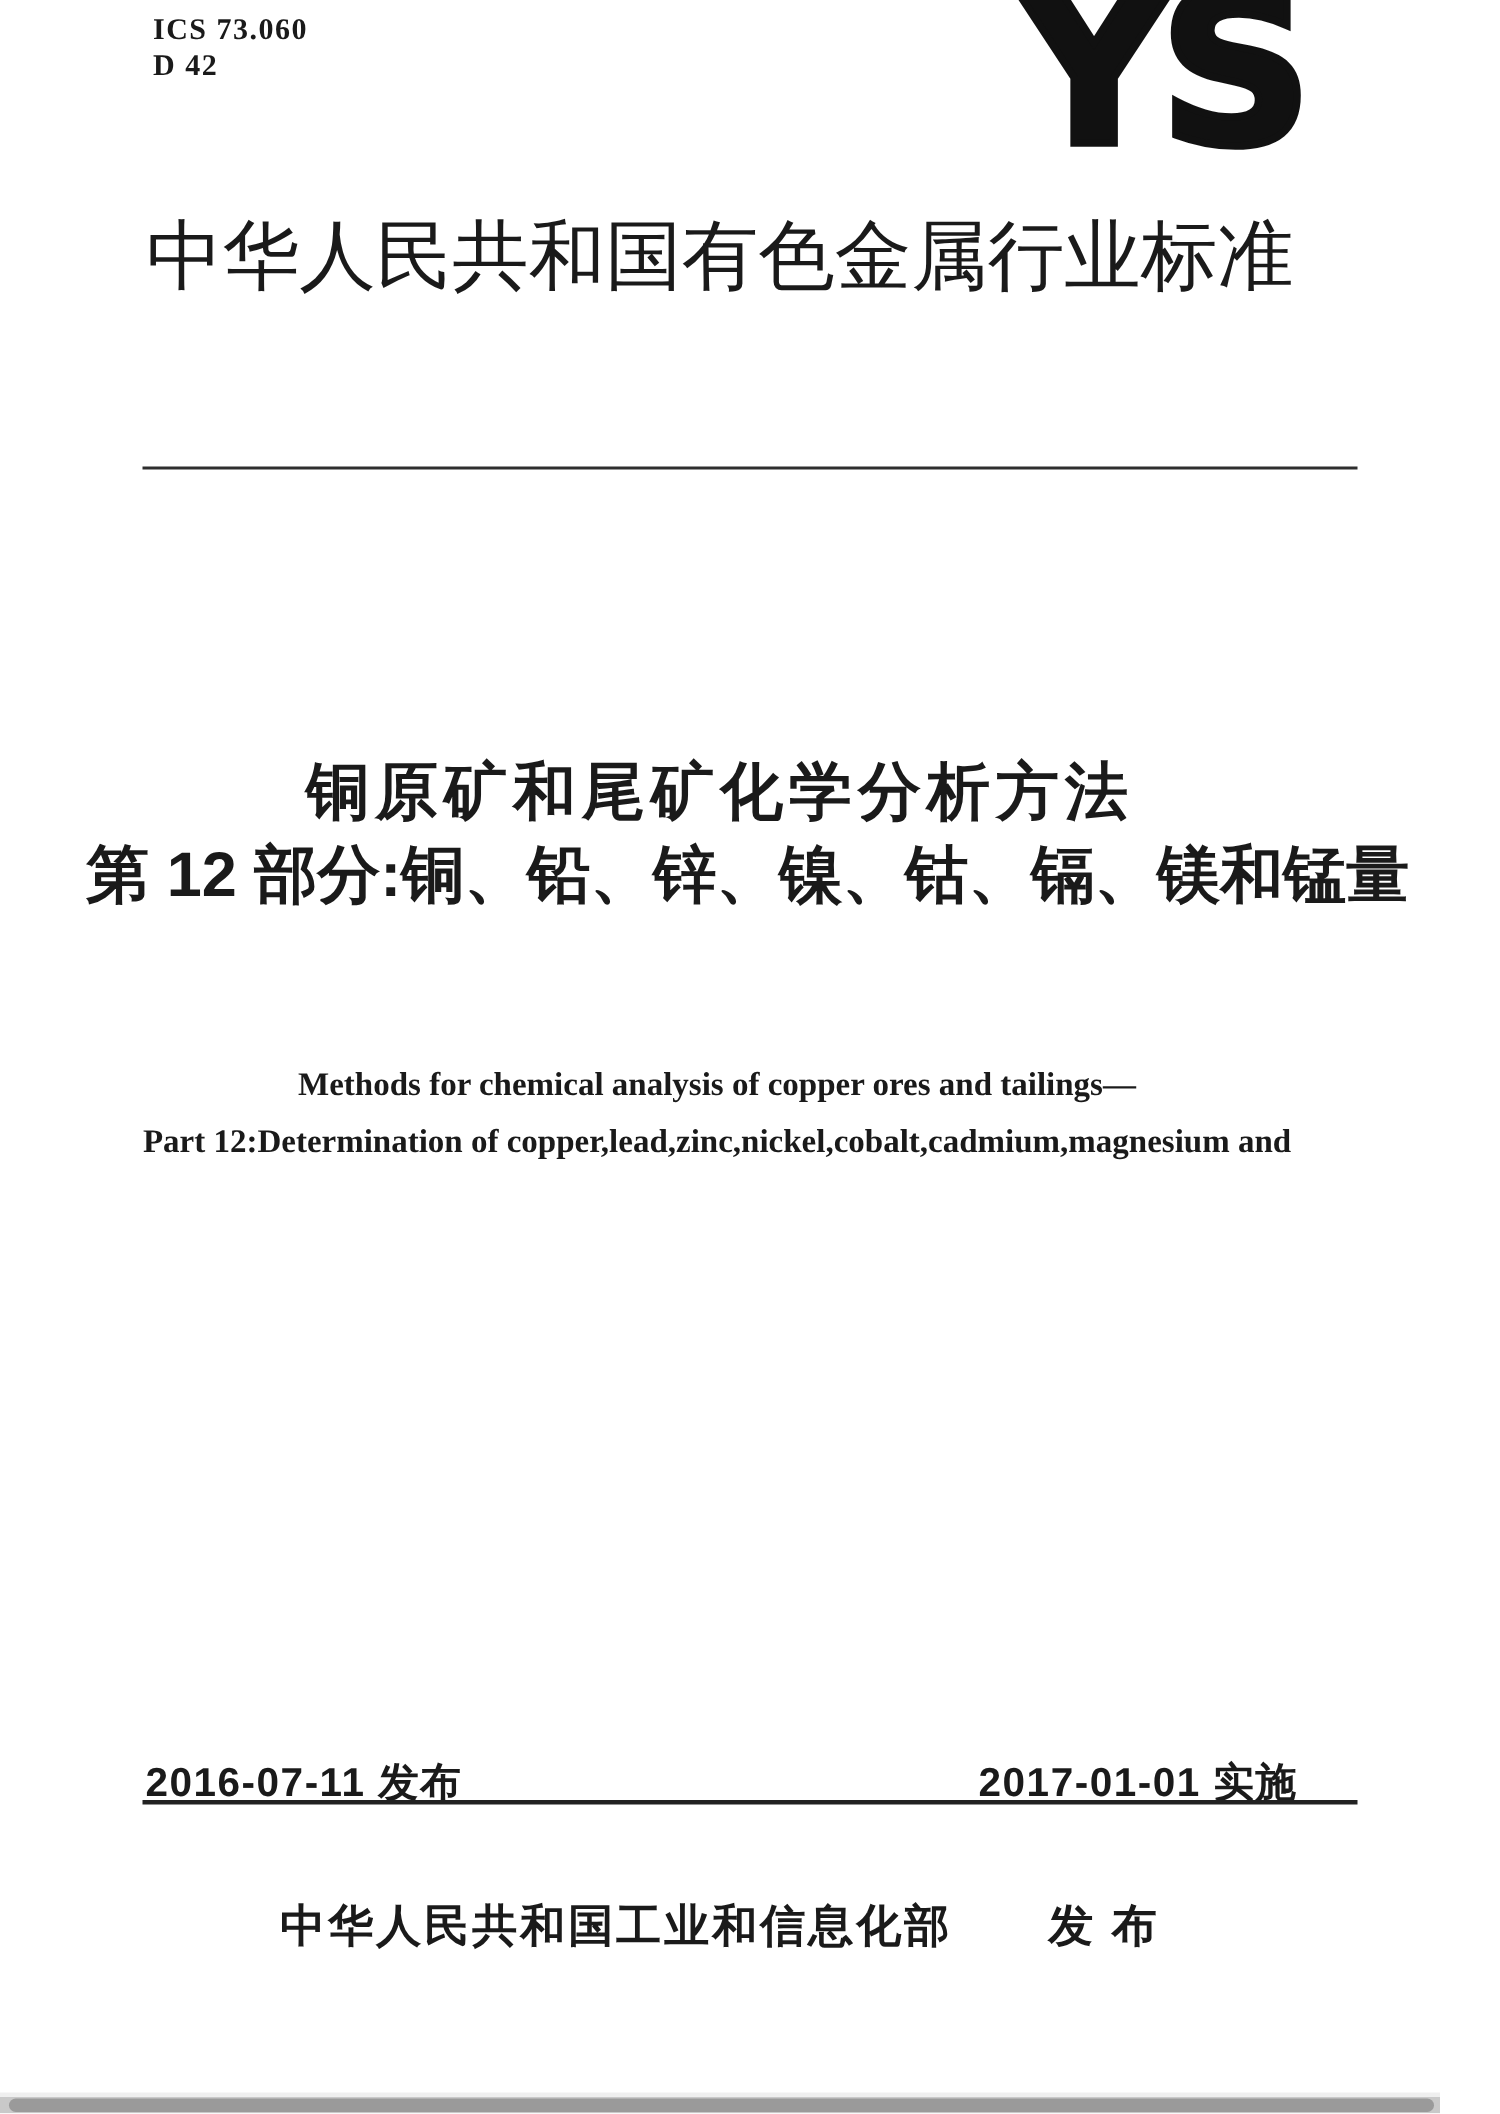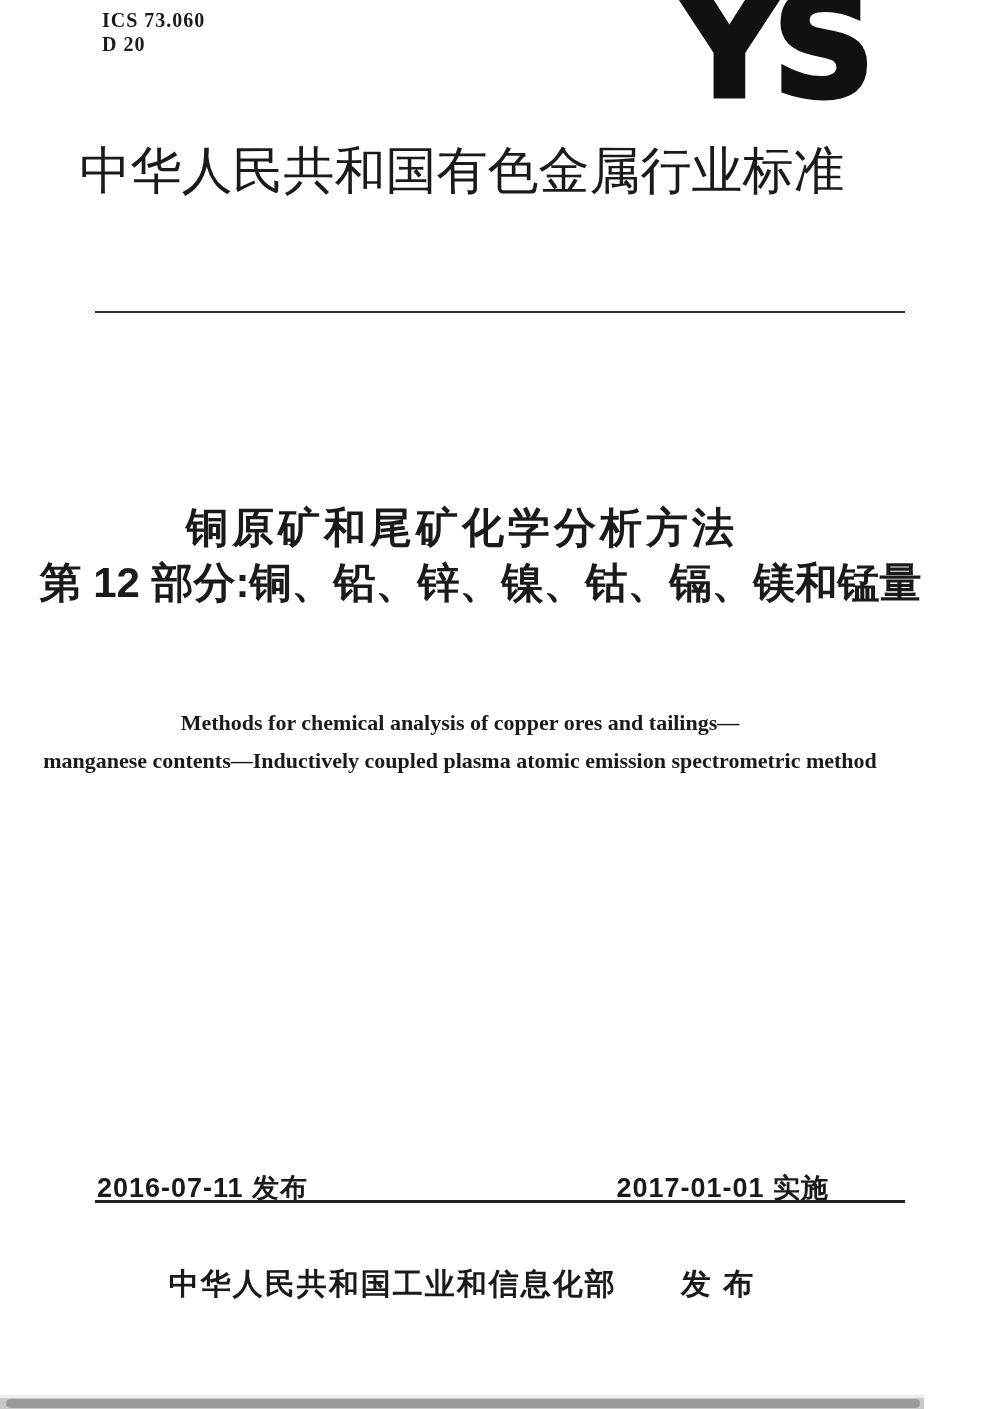--- a/index.html
+++ b/index.html
@@ -3,20 +3,21 @@
 <meta charset="utf-8">
 <style>
   html,body{margin:0;padding:0;background:#ffffff;}
   .page{
     position:relative;
     width:924px;height:1409px;
     background:#ffffff;
     overflow:hidden;
     font-family:"Liberation Sans", sans-serif;
     color:#1a1a1a;
+    padding-left:36px;
   }
   .ics-block{
     position:absolute;left:102px;top:8px;
     font-family:"Liberation Serif", serif;
     font-weight:bold;font-size:20px;line-height:24px;
     letter-spacing:1px;
   }
   .ys-logo{
     position:absolute;left:678px;top:-24px;
     font-family:"DejaVu Sans", sans-serif;
@@ -91,39 +92,39 @@
     background:#9a9a9a;border-radius:5px;
   }
 </style>
 </head>
 <body>
 
 <div class="page">
 
   <div class="ics-block">
     <div>ICS 73.060</div>
-    <div>D 20</div>
+    <div>D 42</div>
   </div>
 
   <div class="ys-logo">YS</div>
 
 
   <div class="std-title">中华人民共和国有色金属行业标准</div>
 
 
   <div class="rule-top"></div>
 
   <div class="cn-title">
     <div class="l1">铜原矿和尾矿化学分析方法</div>
     <div class="l2">第 12 部分:铜、铅、锌、镍、钴、镉、镁和锰量</div>
   </div>
 
   <div class="en-title">
     <div>Methods for chemical analysis of copper ores and tailings—</div>
-    <div>manganese contents—Inductively coupled plasma atomic emission spectrometric method</div>
+    <div>Part 12:Determination of copper,lead,zinc,nickel,cobalt,cadmium,magnesium and</div>
   </div>
 
   <div class="dates-row">
     <span>2016-07-11 发布</span>
     <span>2017-01-01 实施</span>
   </div>
 
   <div class="rule-bottom"></div>
 
   <div class="publisher">中华人民共和国工业和信息化部　　发 布</div>

